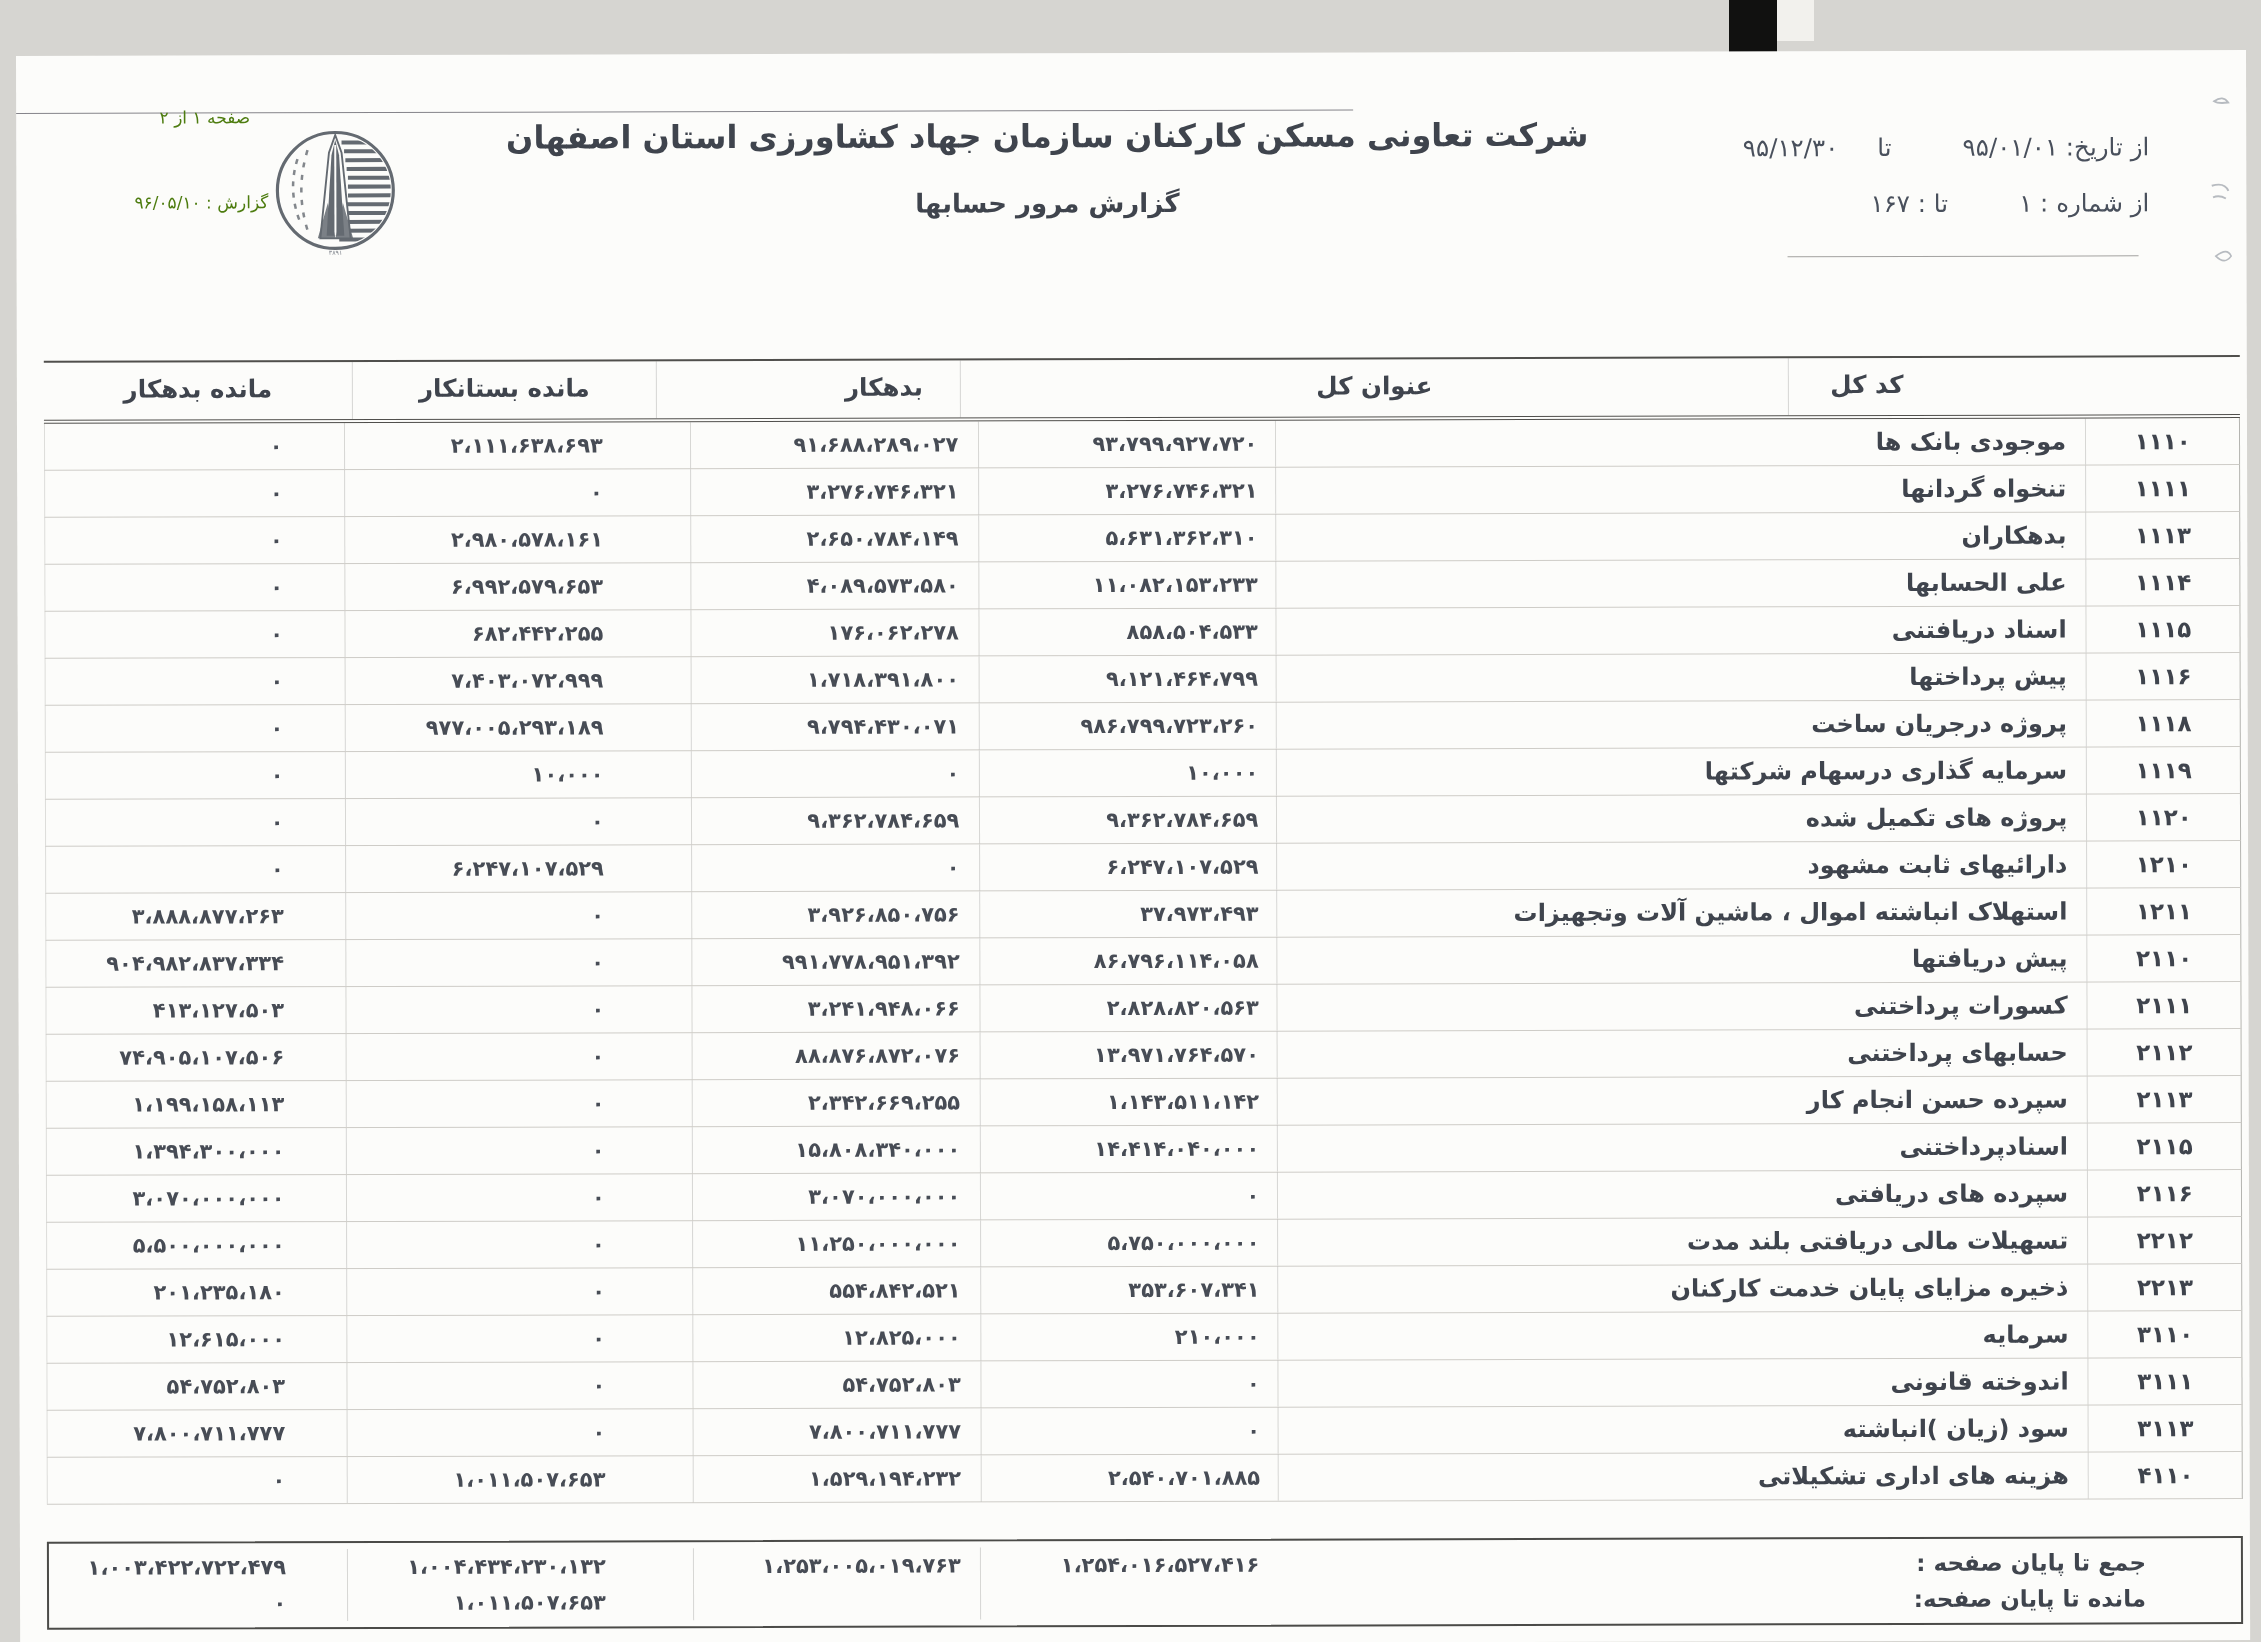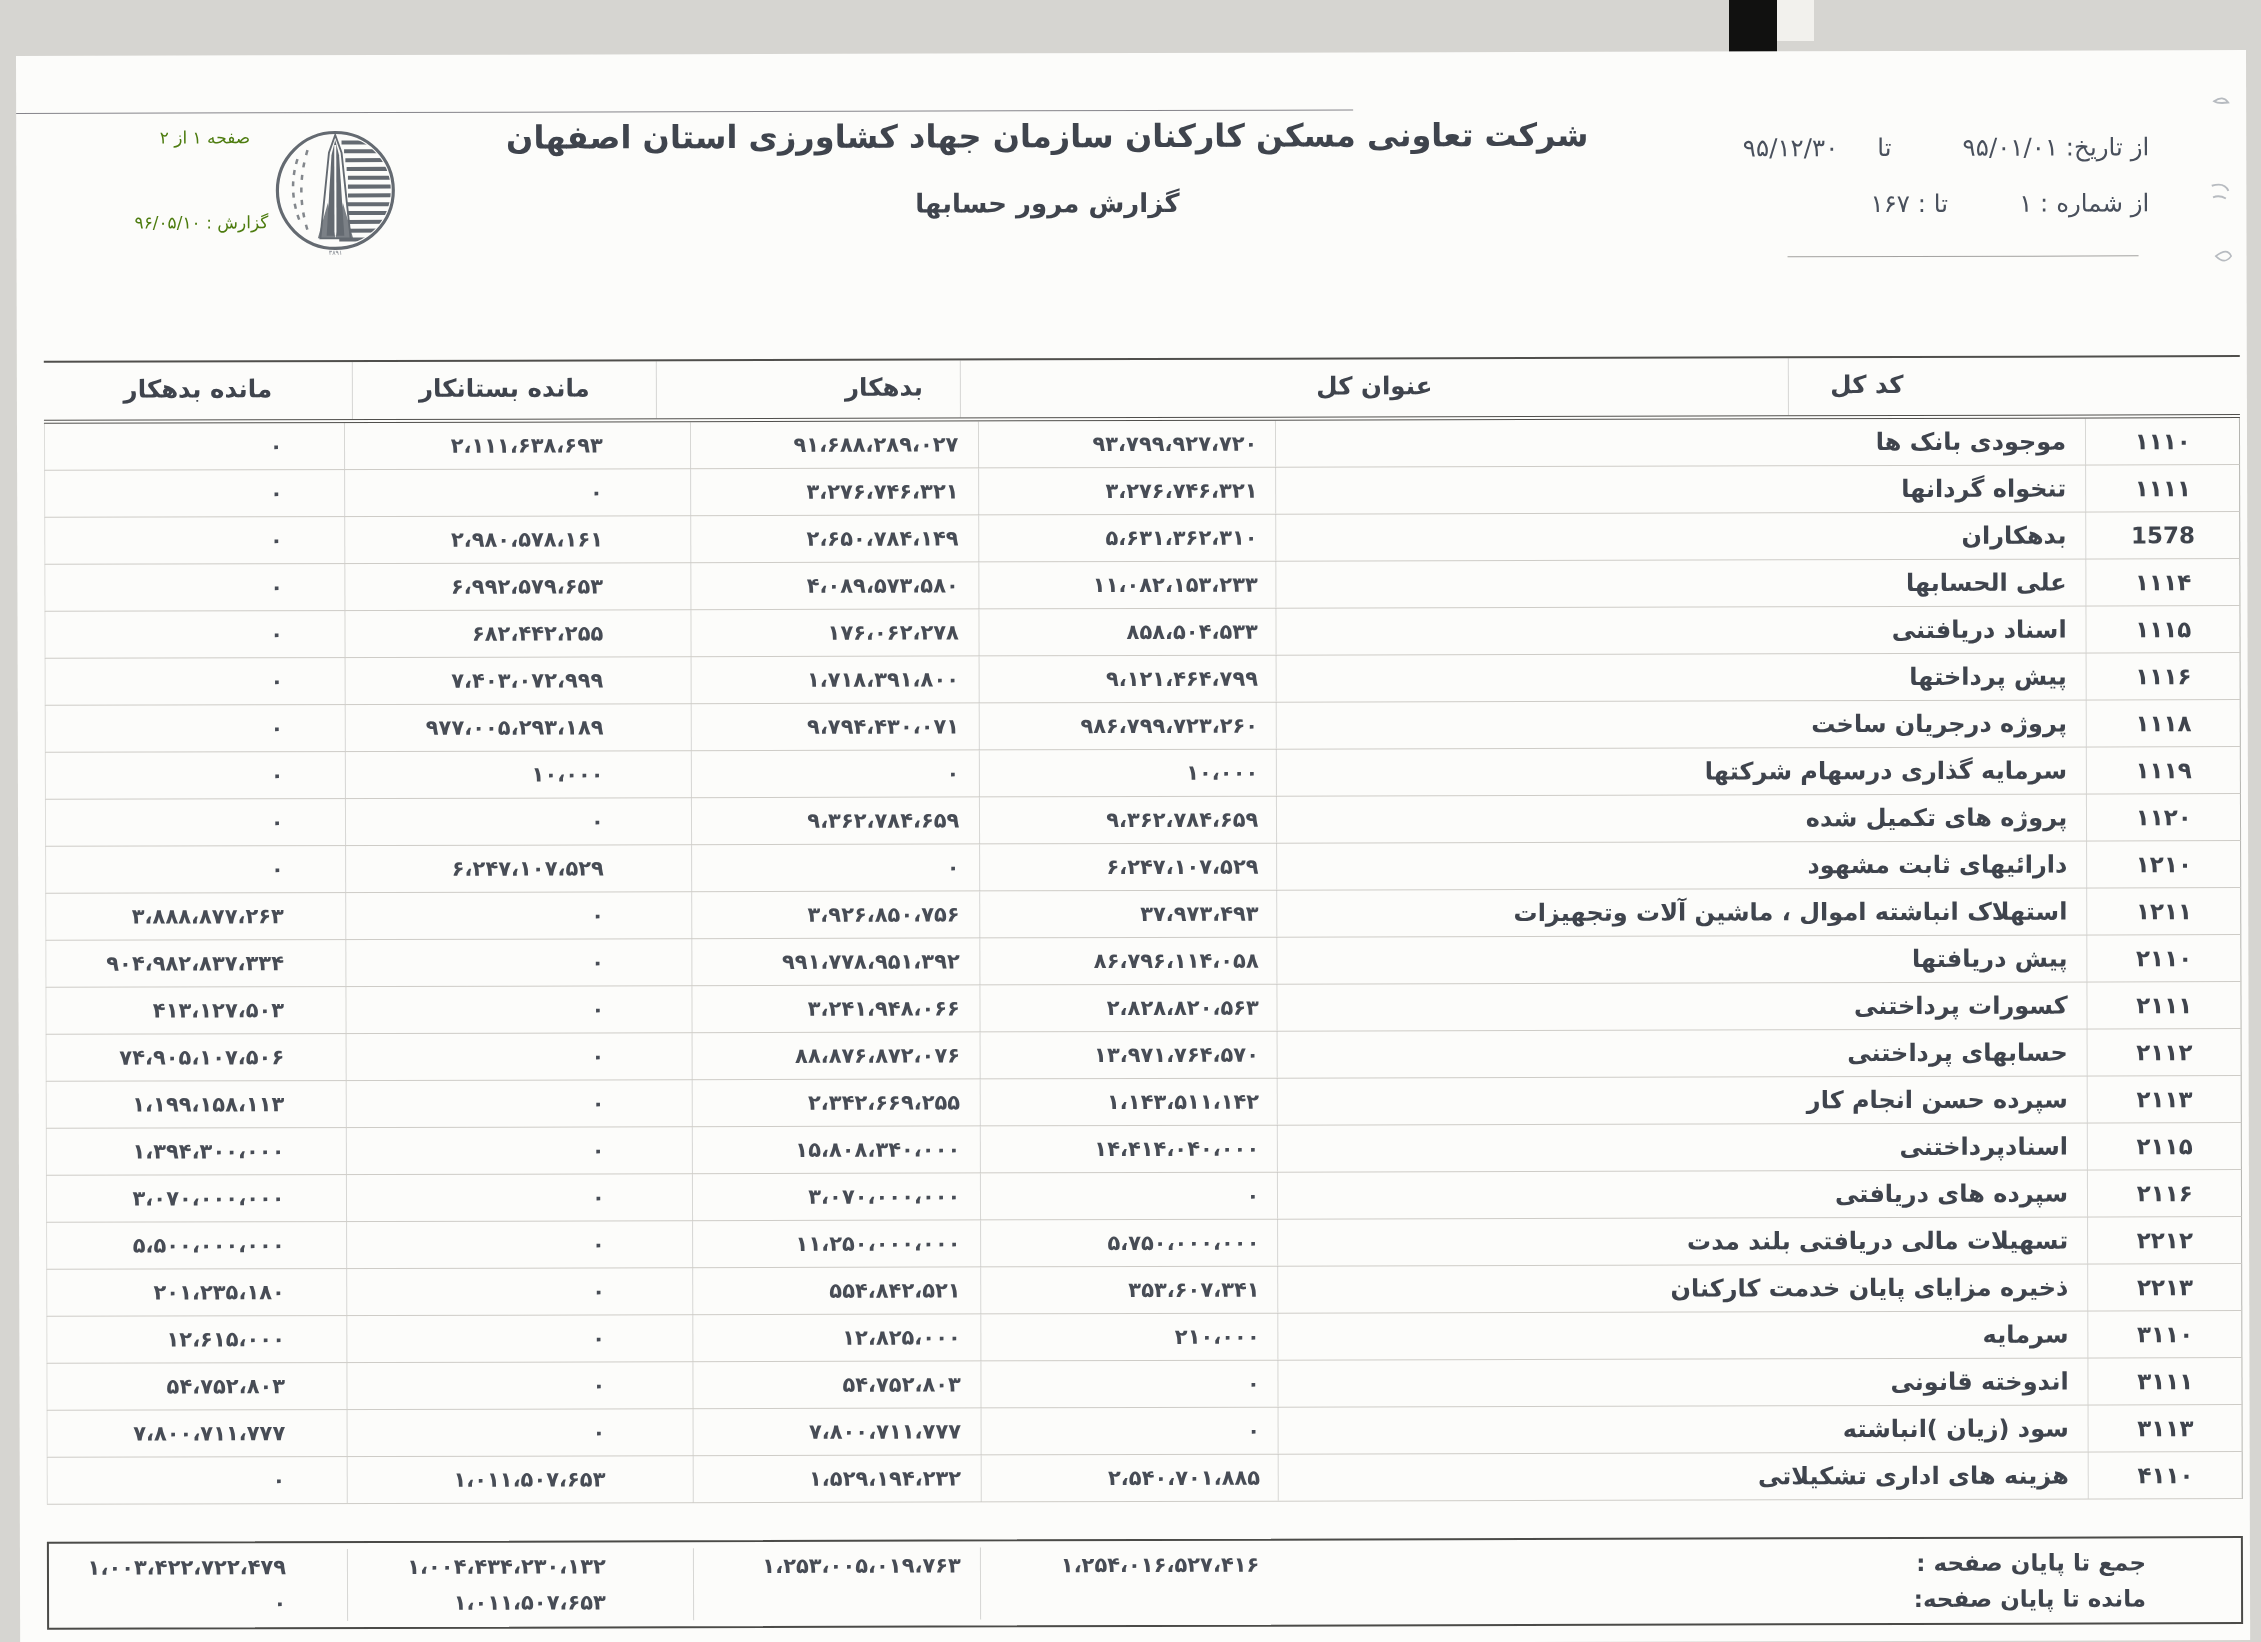--- a/index.html
+++ b/index.html
@@ -21,21 +21,21 @@
   .scribble{position:absolute;color:#9aa0a8;opacity:.7;}
   
   .top-rule{position:absolute;left:0;top:57px;width:1337px;height:1.3px;background:#85848a;}
   .hdr-center{position:absolute;left:451px;top:64px;width:1160px;text-align:center;direction:rtl;}
   .company-title{font-size:32px;font-weight:bold;color:#3f444d;letter-spacing:0;}
   .report-title{font-size:26px;font-weight:bold;color:#3f444d;margin-top:33px;}
   .hdr-right{position:absolute;right:97px;top:82px;direction:rtl;font-size:24.5px;color:#49505c;}
   .hdr-right .meta-row{display:flex;gap:71px;margin-bottom:27px;white-space:nowrap;}
   .hdr-right .meta-row span{white-space:nowrap;}
   .date-underline{position:absolute;right:108px;top:205px;width:351px;height:1.3px;background:#a3a2a0;}
-  .hdr-left{position:absolute;left:39px;top:72px;direction:rtl;font-size:17px;color:#4d7c0f;width:213px;}
+  .hdr-left{position:absolute;left:39px;top:52px;direction:rtl;font-size:17px;color:#4d7c0f;width:213px;}
   .page-num{position:absolute;right:18px;top:0;white-space:nowrap;}
   .report-date{position:absolute;right:0px;top:85px;white-space:nowrap;}
   .logo{position:absolute;left:256px;top:72px;width:126px;height:133px;}
   
   .table{position:absolute;left:27px;top:305px;width:2196px;}
   .thead{display:flex;height:57px;border-top:2.6px solid #504f4c;border-bottom:4.5px double #504f4c;
          font-size:24.5px;font-weight:bold;color:#3f444d;}
   .thead .cell{line-height:53px;text-align:center;}
   .thead .w4{text-align:right;padding-right:37px;}
   .row{display:flex;height:46px;border-bottom:0.6px solid #ceccc7;
@@ -157,21 +157,21 @@
       <div class="cell w4 num">۳،۲۷۶،۷۴۶،۳۲۱</div>
       <div class="cell w5 acct">تنخواه گردانها</div>
       <div class="cell w6 code">۱۱۱۱</div>
     </div>
         <div class="row">
       <div class="cell w1 num">۰</div>
       <div class="cell w2 num">۲،۹۸۰،۵۷۸،۱۶۱</div>
       <div class="cell w3 num">۲،۶۵۰،۷۸۴،۱۴۹</div>
       <div class="cell w4 num">۵،۶۳۱،۳۶۲،۳۱۰</div>
       <div class="cell w5 acct">بدهکاران</div>
-      <div class="cell w6 code">1578</div>
+      <div class="cell w6 code">۱۱۱۳</div>
     </div>
         <div class="row">
       <div class="cell w1 num">۰</div>
       <div class="cell w2 num">۶،۹۹۲،۵۷۹،۶۵۳</div>
       <div class="cell w3 num">۴،۰۸۹،۵۷۳،۵۸۰</div>
       <div class="cell w4 num">۱۱،۰۸۲،۱۵۳،۲۳۳</div>
       <div class="cell w5 acct">علی الحسابها</div>
       <div class="cell w6 code">۱۱۱۴</div>
     </div>
         <div class="row">

